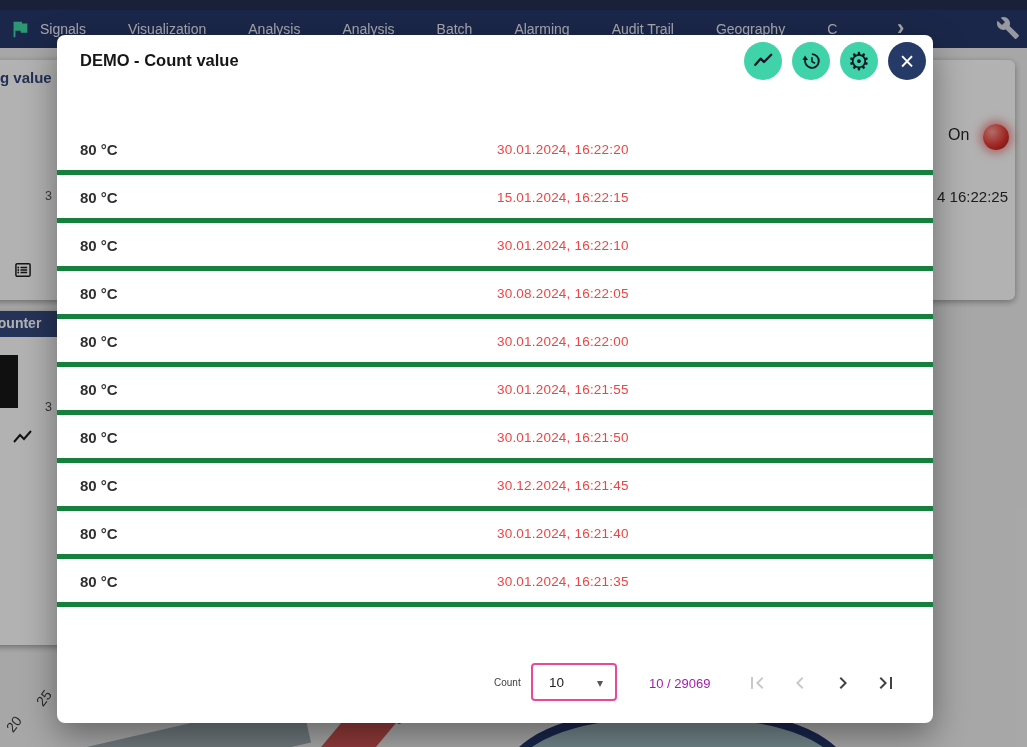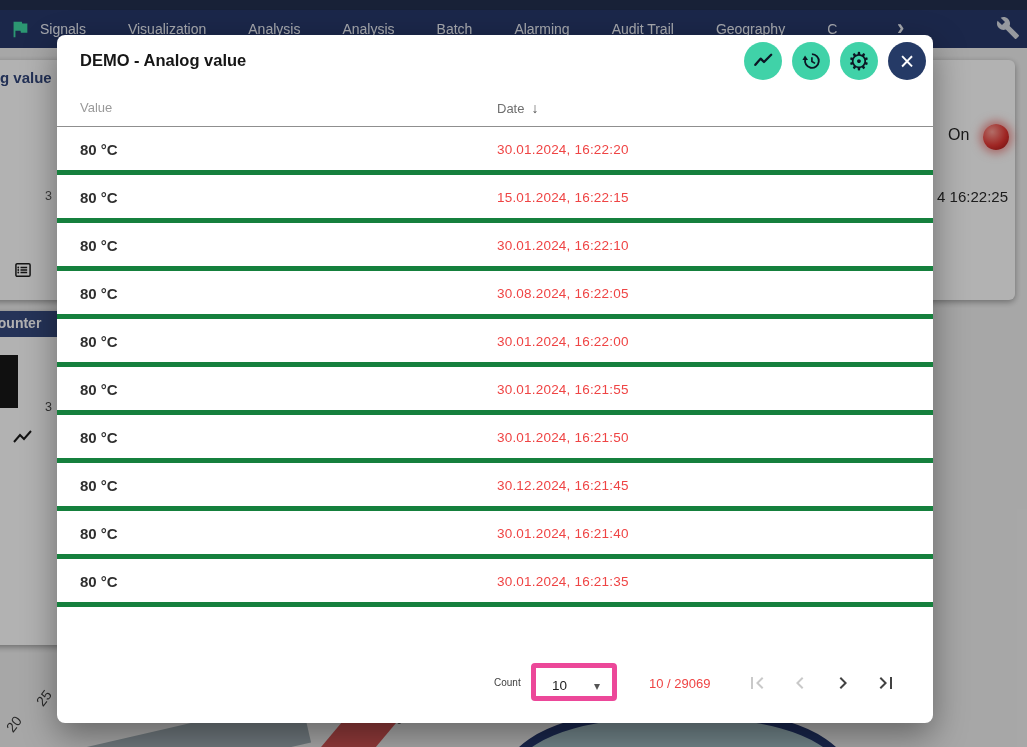--- a/index.html
+++ b/index.html
@@ -63,24 +63,24 @@
   #col-value { left:23px; color:#9a9a9a; cursor:pointer; }
   #col-date { left:440px; color:#6f6f6f; cursor:pointer; }
   #sort-arrow { font-size:14px; color:#555; margin-left:7px; }
 
   #rows { position:absolute; left:0; right:0; top:92px; }
   .trow { position:relative; height:48px; border-bottom:5px solid #15803d; }
   .tval { position:absolute; left:23px; top:50%; transform:translateY(-50%); font-size:15px; font-weight:bold; color:#2f2f2f; }
   .tdate { position:absolute; left:440px; top:50%; transform:translateY(-50%); font-size:13.5px; color:#ef4444; letter-spacing:0.2px; }
 
   #count-label { position:absolute; left:437px; top:642px; font-size:10px; color:#404040; }
-  #count-select { position:absolute; left:474px; top:628px; width:86px; height:38px; border:5px solid #ec4899; border-radius:4px; cursor:pointer; background:#fff; }
+  #count-select { position:absolute; left:474px; top:628px; width:86px; height:38px; border:2px solid #ec4899; border-radius:4px; cursor:pointer; background:#fff; }
   #count-value { position:absolute; left:16px; top:0; line-height:36px; font-size:13.5px; color:#222; }
   #count-caret { position:absolute; right:12px; top:11px; font-size:12px; color:#555; }
-  #page-range { position:absolute; left:592px; top:641px; font-size:13px; color:#ef4444; }
+  #page-range { position:absolute; left:592px; top:641px; font-size:13px; color:#a21caf; }
   .pager { position:absolute; top:636px; width:24px; height:24px; cursor:pointer; background:none; border:none; padding:0; }
   #pager-first { left:688px; } #pager-prev { left:731px; } #pager-next { left:774px; } #pager-last { left:817px; }
 </style>
 </head>
 <body>
 
 <div id="screen">
 
   <div id="topstrip"></div>
   <div id="navbar">
@@ -129,45 +129,41 @@
   <div id="gauge-band"></div>
   <div id="gauge-red"></div>
   <span id="gauge-label-20" class="gauge-label">20</span>
   <span id="gauge-label-25" class="gauge-label">25</span>
   <span id="gauge-label-80" class="gauge-label">80</span>
   <div id="bg-tank"></div>
 
   <div id="overlay"></div>
 
   <div id="modal">
-    <div id="modal-title">DEMO - Analog value</div>
+    <div id="modal-title">DEMO - Count value</div>
 
     <button id="btn-chart" class="circle-btn">
       <svg width="23" height="23" viewBox="0 0 24 24">
         <path d="M3.5 15.5 9 9l3.5 3.5L20 5" fill="none" stroke="#0c1524" stroke-width="2.4" stroke-linecap="round" stroke-linejoin="round"></path>
       </svg>
     </button>
     <button id="btn-history" class="circle-btn">
       <svg width="22" height="22" viewBox="0 0 24 24">
         <path d="M13 4.5a7.5 7.5 0 1 1-7.2 5.4" fill="none" stroke="#0c1524" stroke-width="2"></path>
         <path d="M2.6 10.9 8.8 11 5.5 5.9z" fill="#0c1524"></path>
         <path d="M13 8v4.6l3.4 2" fill="none" stroke="#0c1524" stroke-width="1.8"></path>
       </svg>
     </button>
     <button id="btn-settings" class="circle-btn">
       <span>⚙</span>
     </button>
     <button id="btn-close" class="circle-btn">
       <span>×</span>
     </button>
 
-    <div id="thead">
-      <span id="col-value" class="col-label">Value</span>
-      <span id="col-date" class="col-label"><span>Date</span><span id="sort-arrow">↓</span></span>
-    </div>
 
     <div id="rows">
   <div class="trow">
     <span class="tval">80 °C</span>
     <span class="tdate">30.01.2024, 16:22:20</span>
   </div>
 
   <div class="trow">
     <span class="tval">80 °C</span>
     <span class="tdate">15.01.2024, 16:22:15</span>

